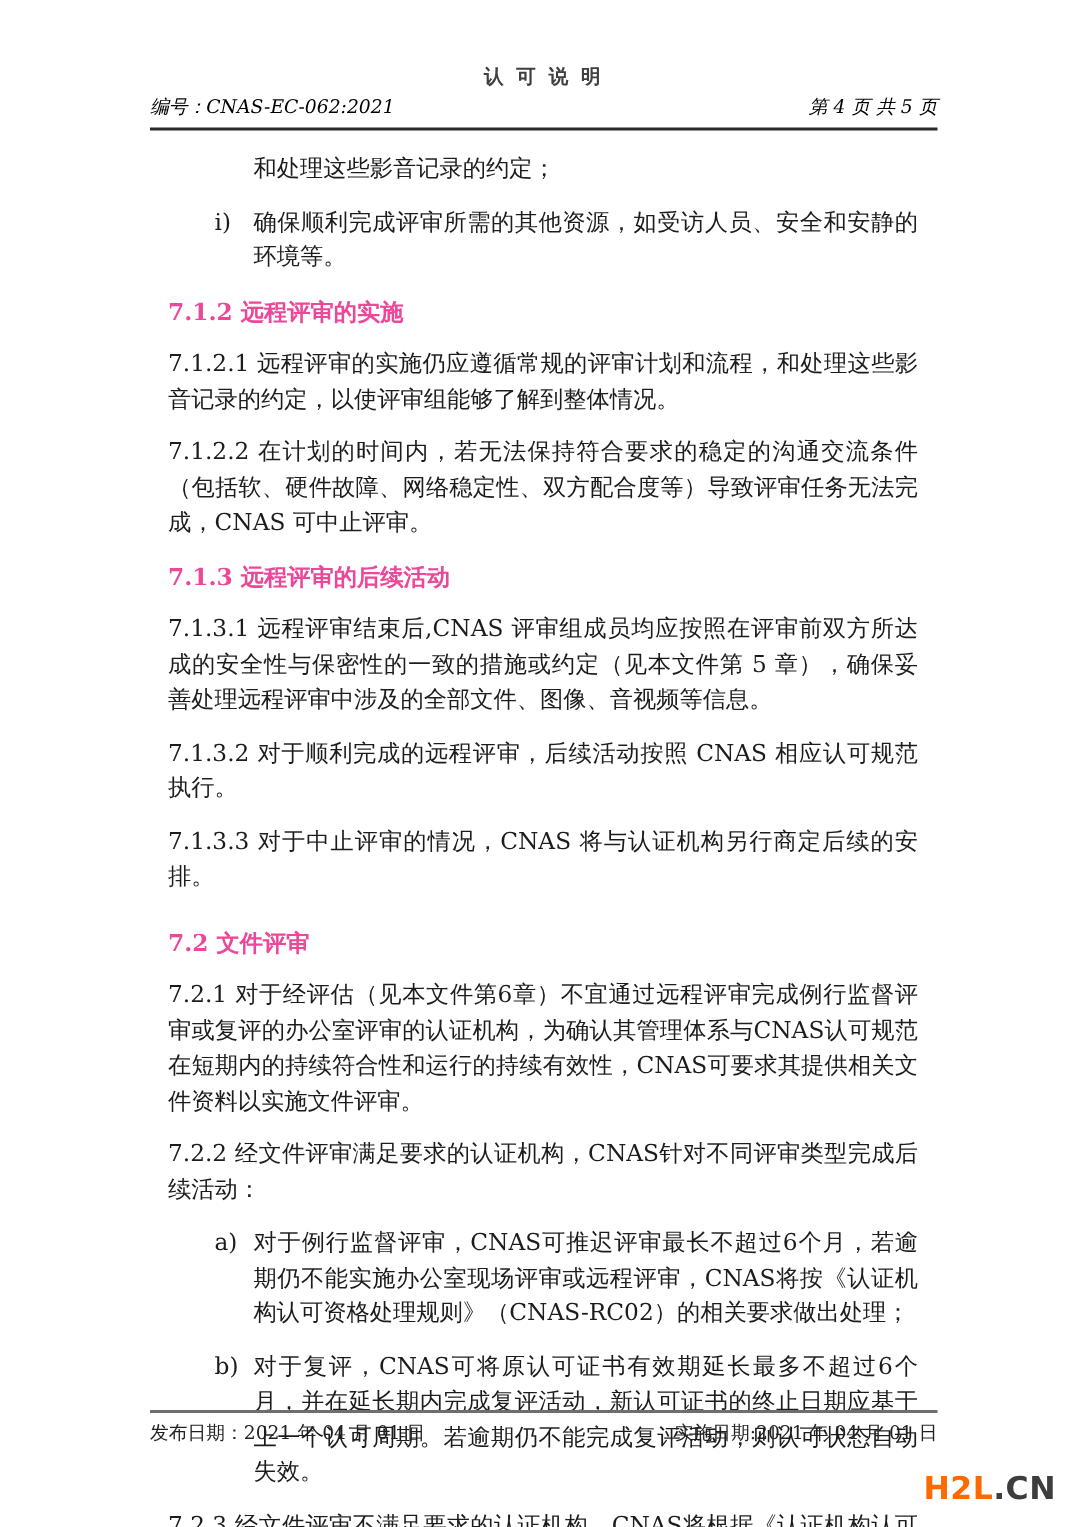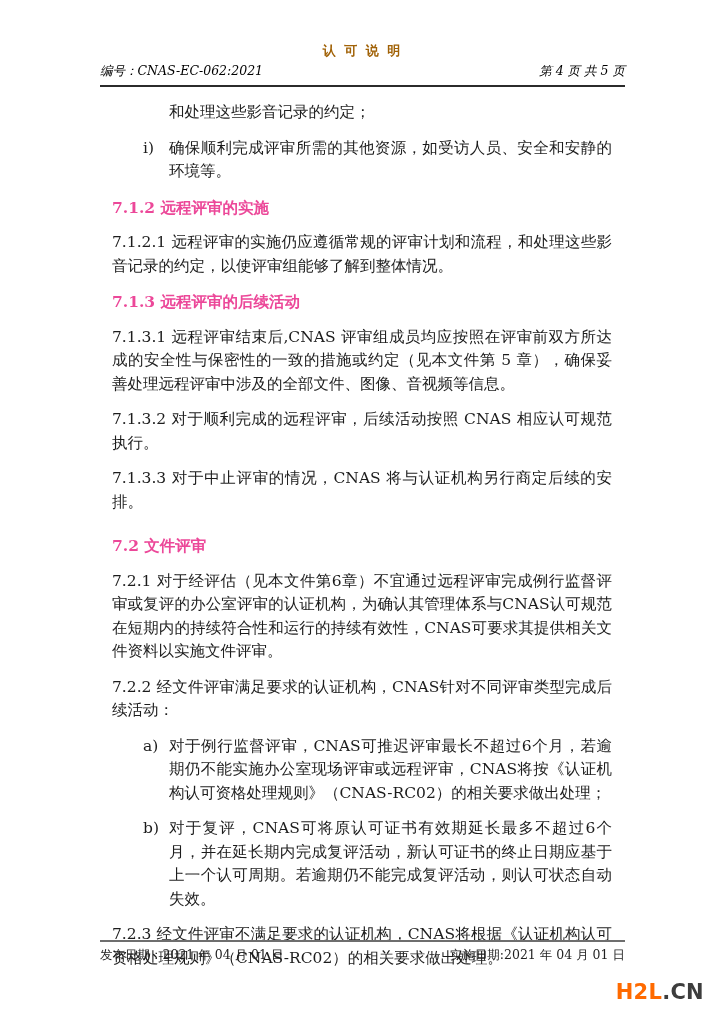--- a/index.html
+++ b/index.html
@@ -16,21 +16,21 @@
     position: absolute;
     left: 100px;
     right: 95px;
     top: 42px;
   }
   .doc-title {
     text-align: center;
     font-size: 13px;
     font-weight: bold;
     letter-spacing: 2px;
-    color: #a16207;
+    color: #404040;
   }
   .header-meta {
     display: flex;
     justify-content: space-between;
     align-items: center;
     font-size: 12.5px;
     margin-top: 3px;
     padding-bottom: 5px;
     border-bottom: 2px solid #2b2b2b;
     color: #000000;
@@ -86,20 +86,21 @@
       <span>编号：CNAS-EC-062:2021</span>
       <span>第 4 页  共 5 页</span>
     </div>
   </div>
 
   <div class="content">
       <div class="blk list-cont">和处理这些影音记录的约定；</div>
       <div class="blk list-item"><span class="marker">i)</span><span>确保顺利完成评审所需的其他资源，如受访人员、安全和安静的环境等。</span></div>
       <div class="blk heading">7.1.2 远程评审的实施</div>
       <div class="blk para">7.1.2.1 远程评审的实施仍应遵循常规的评审计划和流程，和处理这些影音记录的约定，以使评审组能够了解到整体情况。</div>
+      <div class="blk para">7.1.2.2 在计划的时间内，若无法保持符合要求的稳定的沟通交流条件（包括软、硬件故障、网络稳定性、双方配合度等）导致评审任务无法完成，CNAS 可中止评审。</div>
       <div class="blk heading">7.1.3 远程评审的后续活动</div>
       <div class="blk para">7.1.3.1 远程评审结束后,CNAS 评审组成员均应按照在评审前双方所达成的安全性与保密性的一致的措施或约定（见本文件第 5 章），确保妥善处理远程评审中涉及的全部文件、图像、音视频等信息。</div>
       <div class="blk para">7.1.3.2 对于顺利完成的远程评审，后续活动按照 CNAS 相应认可规范执行。</div>
       <div class="blk para">7.1.3.3 对于中止评审的情况，CNAS 将与认证机构另行商定后续的安排。</div>
       <div class="blk heading spaced">7.2 文件评审</div>
       <div class="blk para">7.2.1 对于经评估（见本文件第6章）不宜通过远程评审完成例行监督评审或复评的办公室评审的认证机构，为确认其管理体系与CNAS认可规范在短期内的持续符合性和运行的持续有效性，CNAS可要求其提供相关文件资料以实施文件评审。</div>
       <div class="blk para">7.2.2 经文件评审满足要求的认证机构，CNAS针对不同评审类型完成后续活动：</div>
       <div class="blk list-item"><span class="marker">a)</span><span>对于例行监督评审，CNAS可推迟评审最长不超过6个月，若逾期仍不能实施办公室现场评审或远程评审，CNAS将按《认证机构认可资格处理规则》（CNAS-RC02）的相关要求做出处理；</span></div>
       <div class="blk list-item"><span class="marker">b)</span><span>对于复评，CNAS可将原认可证书有效期延长最多不超过6个月，并在延长期内完成复评活动，新认可证书的终止日期应基于上一个认可周期。若逾期仍不能完成复评活动，则认可状态自动失效。</span></div>
       <div class="blk para">7.2.3 经文件评审不满足要求的认证机构，CNAS将根据《认证机构认可资格处理规则》（CNAS-RC02）的相关要求做出处理。</div>

